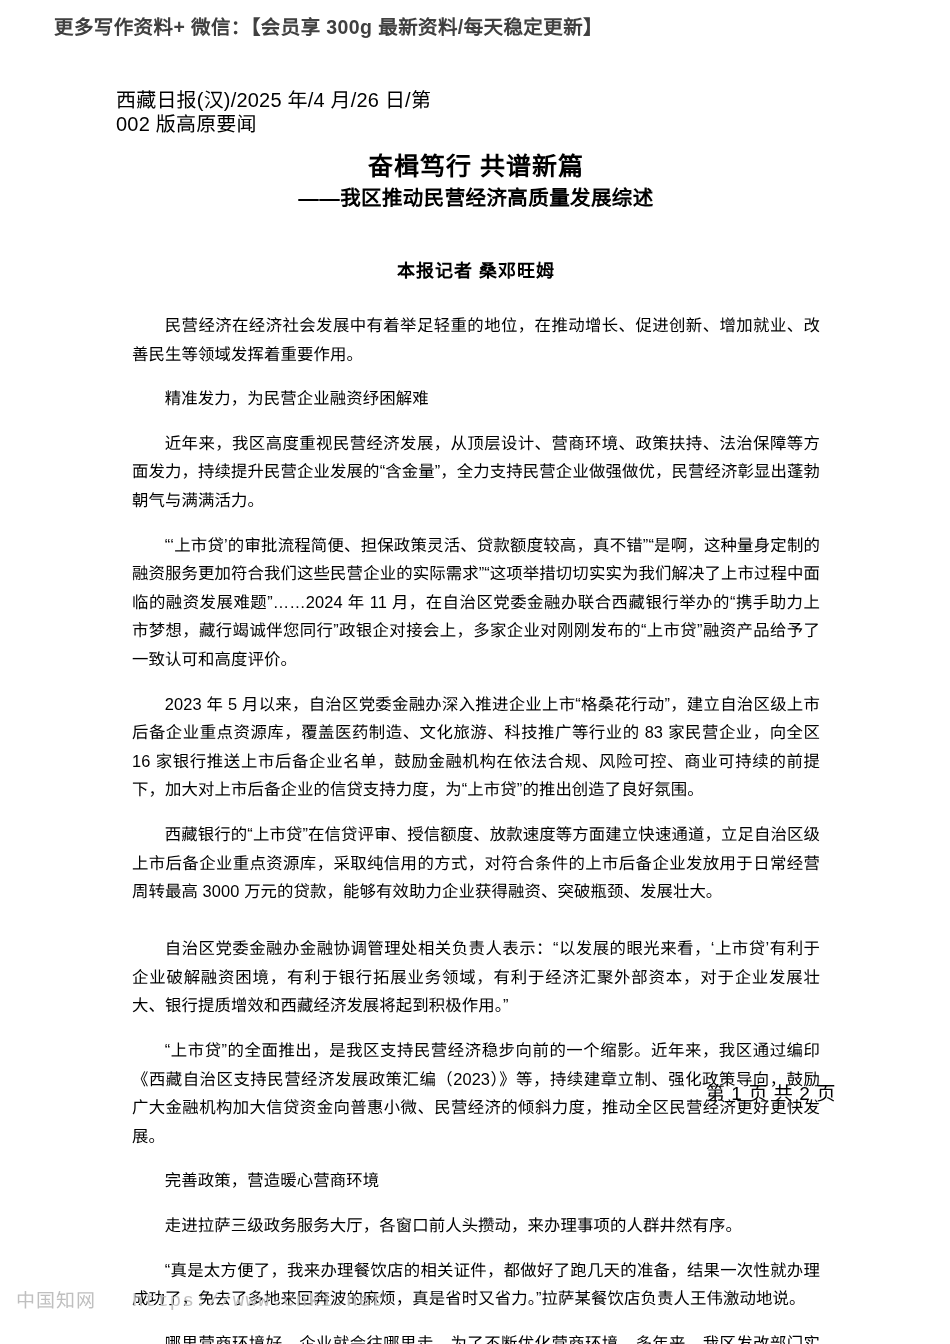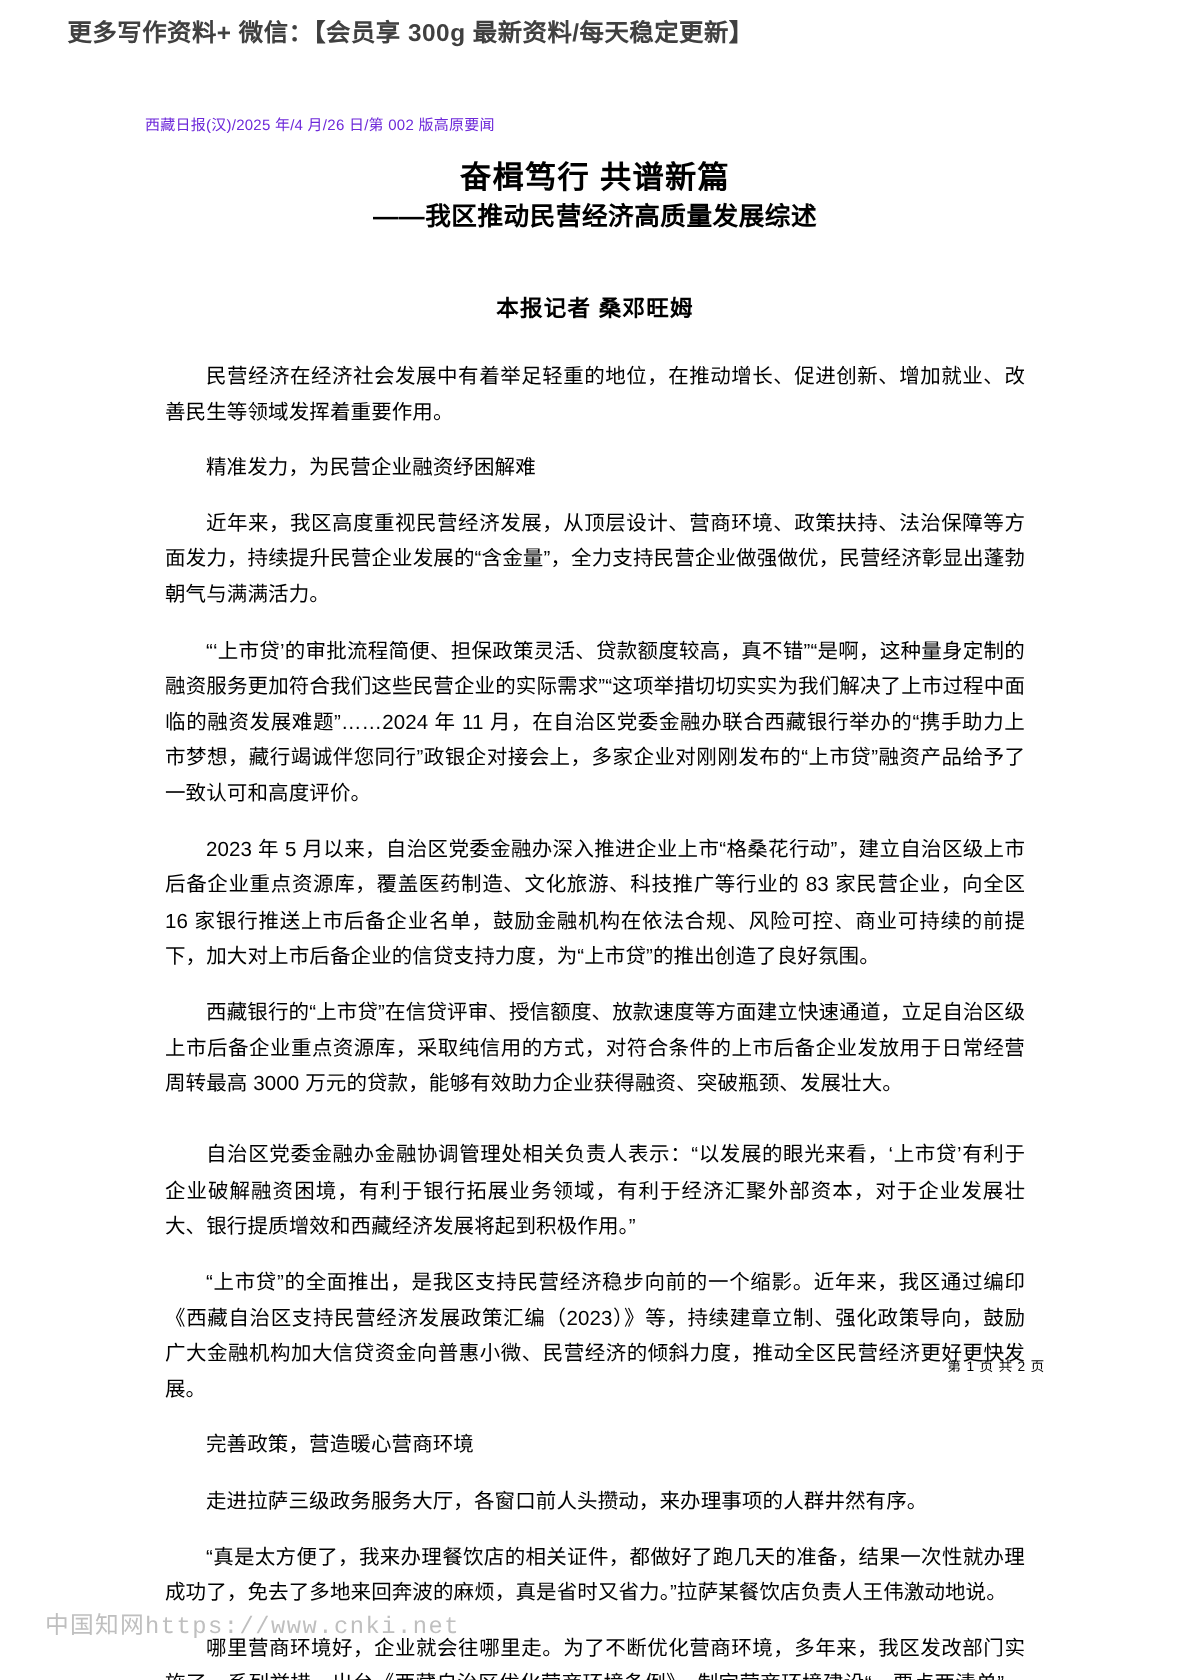--- a/index.html
+++ b/index.html
@@ -37,24 +37,24 @@
 
   
   .doc {
     position: absolute;
     left: 116px;
     top: 88px;
     width: 720px;
   }
 
   .source-line {
-    font-size: 12px;
+    font-size: 20px;
     line-height: 24px;
     letter-spacing: 0.2px;
-    color: #6d28d9;
+    color: #000000;
     width: 330px;
   }
 
   .title-block {
     margin-top: 13px;
     text-align: center;
   }
   .doc-title {
     font-size: 25px;
     font-weight: bold;
@@ -93,33 +93,34 @@
     margin-top: 28.6px;
   }
 
   
   .page-footer {
     position: absolute;
     left: 116px;
     top: 1082px;
     width: 720px;
     text-align: right;
-    font-size: 11px;
+    font-size: 19px;
     line-height: 24px;
     letter-spacing: 0.6px;
     color: #000;
   }
 
   
   .cnki {
     position: absolute;
-    left: 36px;
+    left: 16px;
     top: 1288px;
     display: flex;
     align-items: center;
+    gap: 36px;
     color: #BFBFBF;
     user-select: none;
   }
   .cnki-logo {
     font-size: 19px;
     letter-spacing: 1px;
     line-height: 26px;
     white-space: nowrap;
   }
   .cnki-url {

